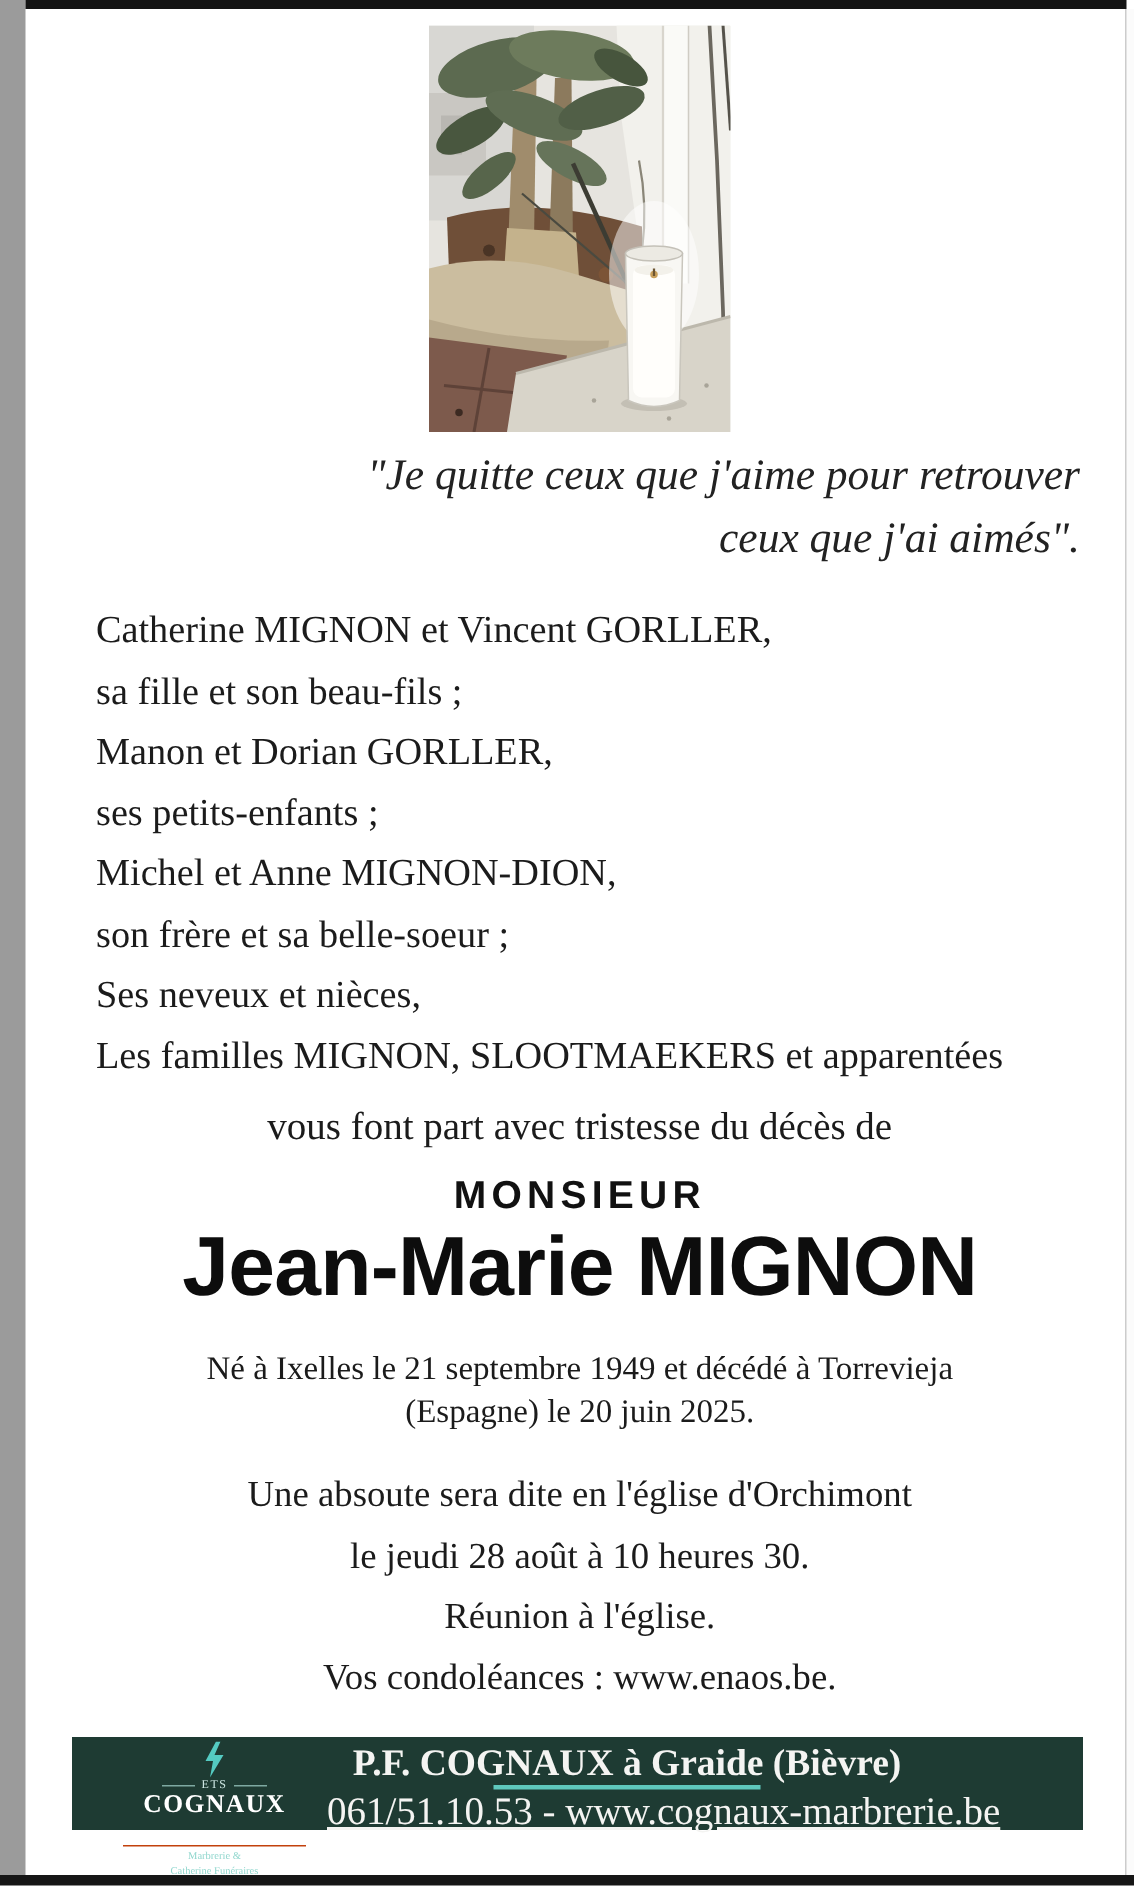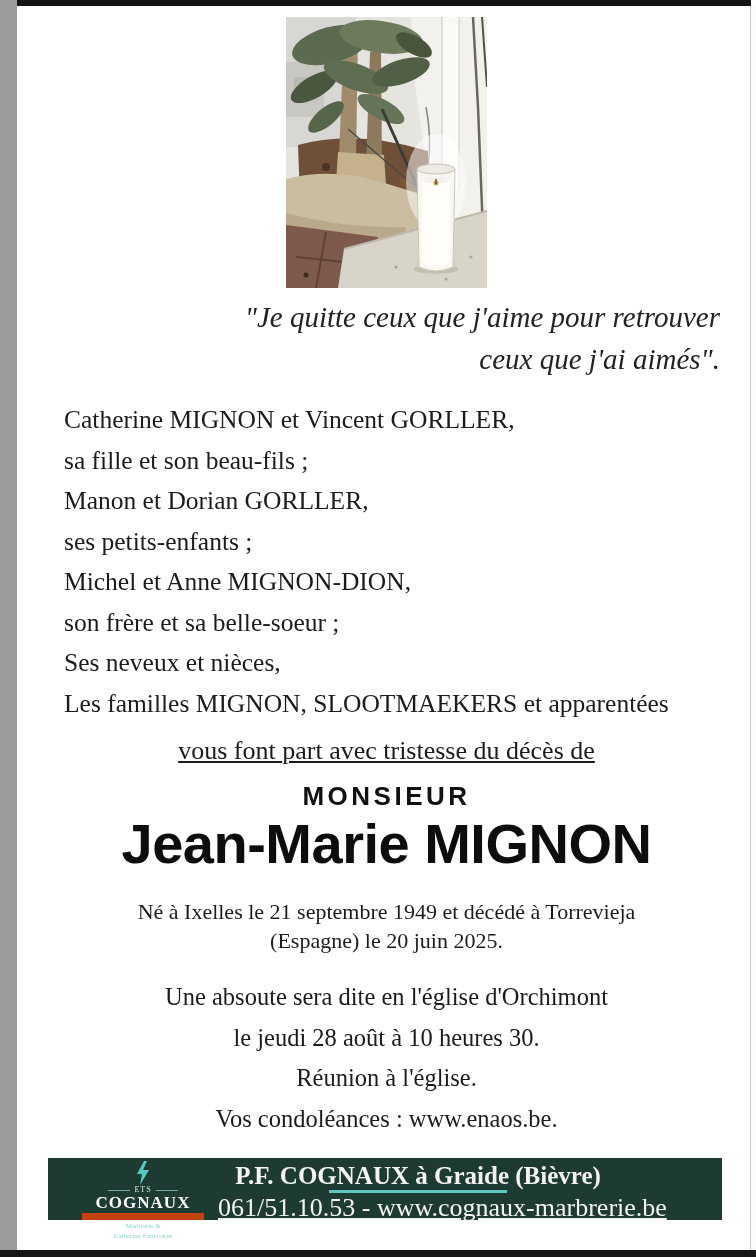--- a/index.html
+++ b/index.html
@@ -17,21 +17,21 @@
   .quote{
     position:absolute;top:296px;left:17px;right:36px;text-align:right;
     font-style:italic;font-size:29px;line-height:42px;color:#222222;
   }
 
   .family{position:absolute;top:400px;left:64px;width:670px;font-size:25.5px;}
   .fam-line{line-height:40.5px;white-space:nowrap;}
   .fam-rel{text-align:left;}
 
   .centered{position:absolute;left:17px;width:739px;text-align:center;}
-  .intro{top:736px;font-size:26px;text-decoration:underline;}
+  .intro{top:736px;font-size:26px;}
   .monsieur{
     top:781px;font-family:"Liberation Sans", sans-serif;font-weight:bold;
     font-size:26px;letter-spacing:3.5px;color:#111111;
   }
   .deceased-name{
     top:813px;font-family:"Liberation Sans", sans-serif;font-weight:bold;
     font-size:56px;letter-spacing:-0.5px;color:#0d0d0d;line-height:62px;
   }
   .birth{top:897px;font-size:22px;line-height:29px;}
   .service{top:977px;font-size:24.5px;line-height:40.5px;}
@@ -39,21 +39,21 @@
   .banner{position:absolute;left:48px;top:1158px;width:674px;height:62px;background:#1e3b33;}
   .logo{position:absolute;left:28px;top:2px;width:134px;height:66px;text-align:center;color:#ffffff;}
   .logo-bolt{height:24px;margin-top:1px;}
   .logo-ets{
     display:flex;align-items:center;justify-content:center;gap:4px;
     font-size:8px;letter-spacing:1px;color:#cfe8e4;line-height:8px;margin-top:1px;
   }
   .logo-ets::before,.logo-ets::after{content:"";width:22px;height:1px;background:#7ea9a2;}
   .logo-name{
     font-size:17px;font-weight:bold;letter-spacing:1px;line-height:18px;color:#ffffff;
-    border-bottom:7px solid #c2410c;padding-bottom:1px;margin:0 6px;
+    border-bottom:1px solid #c2410c;padding-bottom:18px;margin:0 6px;
   }
   .logo-sub{font-size:7px;line-height:8px;color:#8fd6cd;margin-top:2px;}
   .banner-text{position:absolute;left:170px;top:0;width:400px;height:70px;text-align:center;color:#f4f4f2;}
   .banner-title{font-size:25px;font-weight:bold;line-height:28px;margin-top:4px;white-space:nowrap;}
   .banner-underline{width:178px;height:3px;background:#5fc8bd;margin:0 auto 2px;}
   .banner-contact{font-size:26px;line-height:26px;white-space:nowrap;text-decoration:underline;}
 </style>
 </head>
 <body>
 

